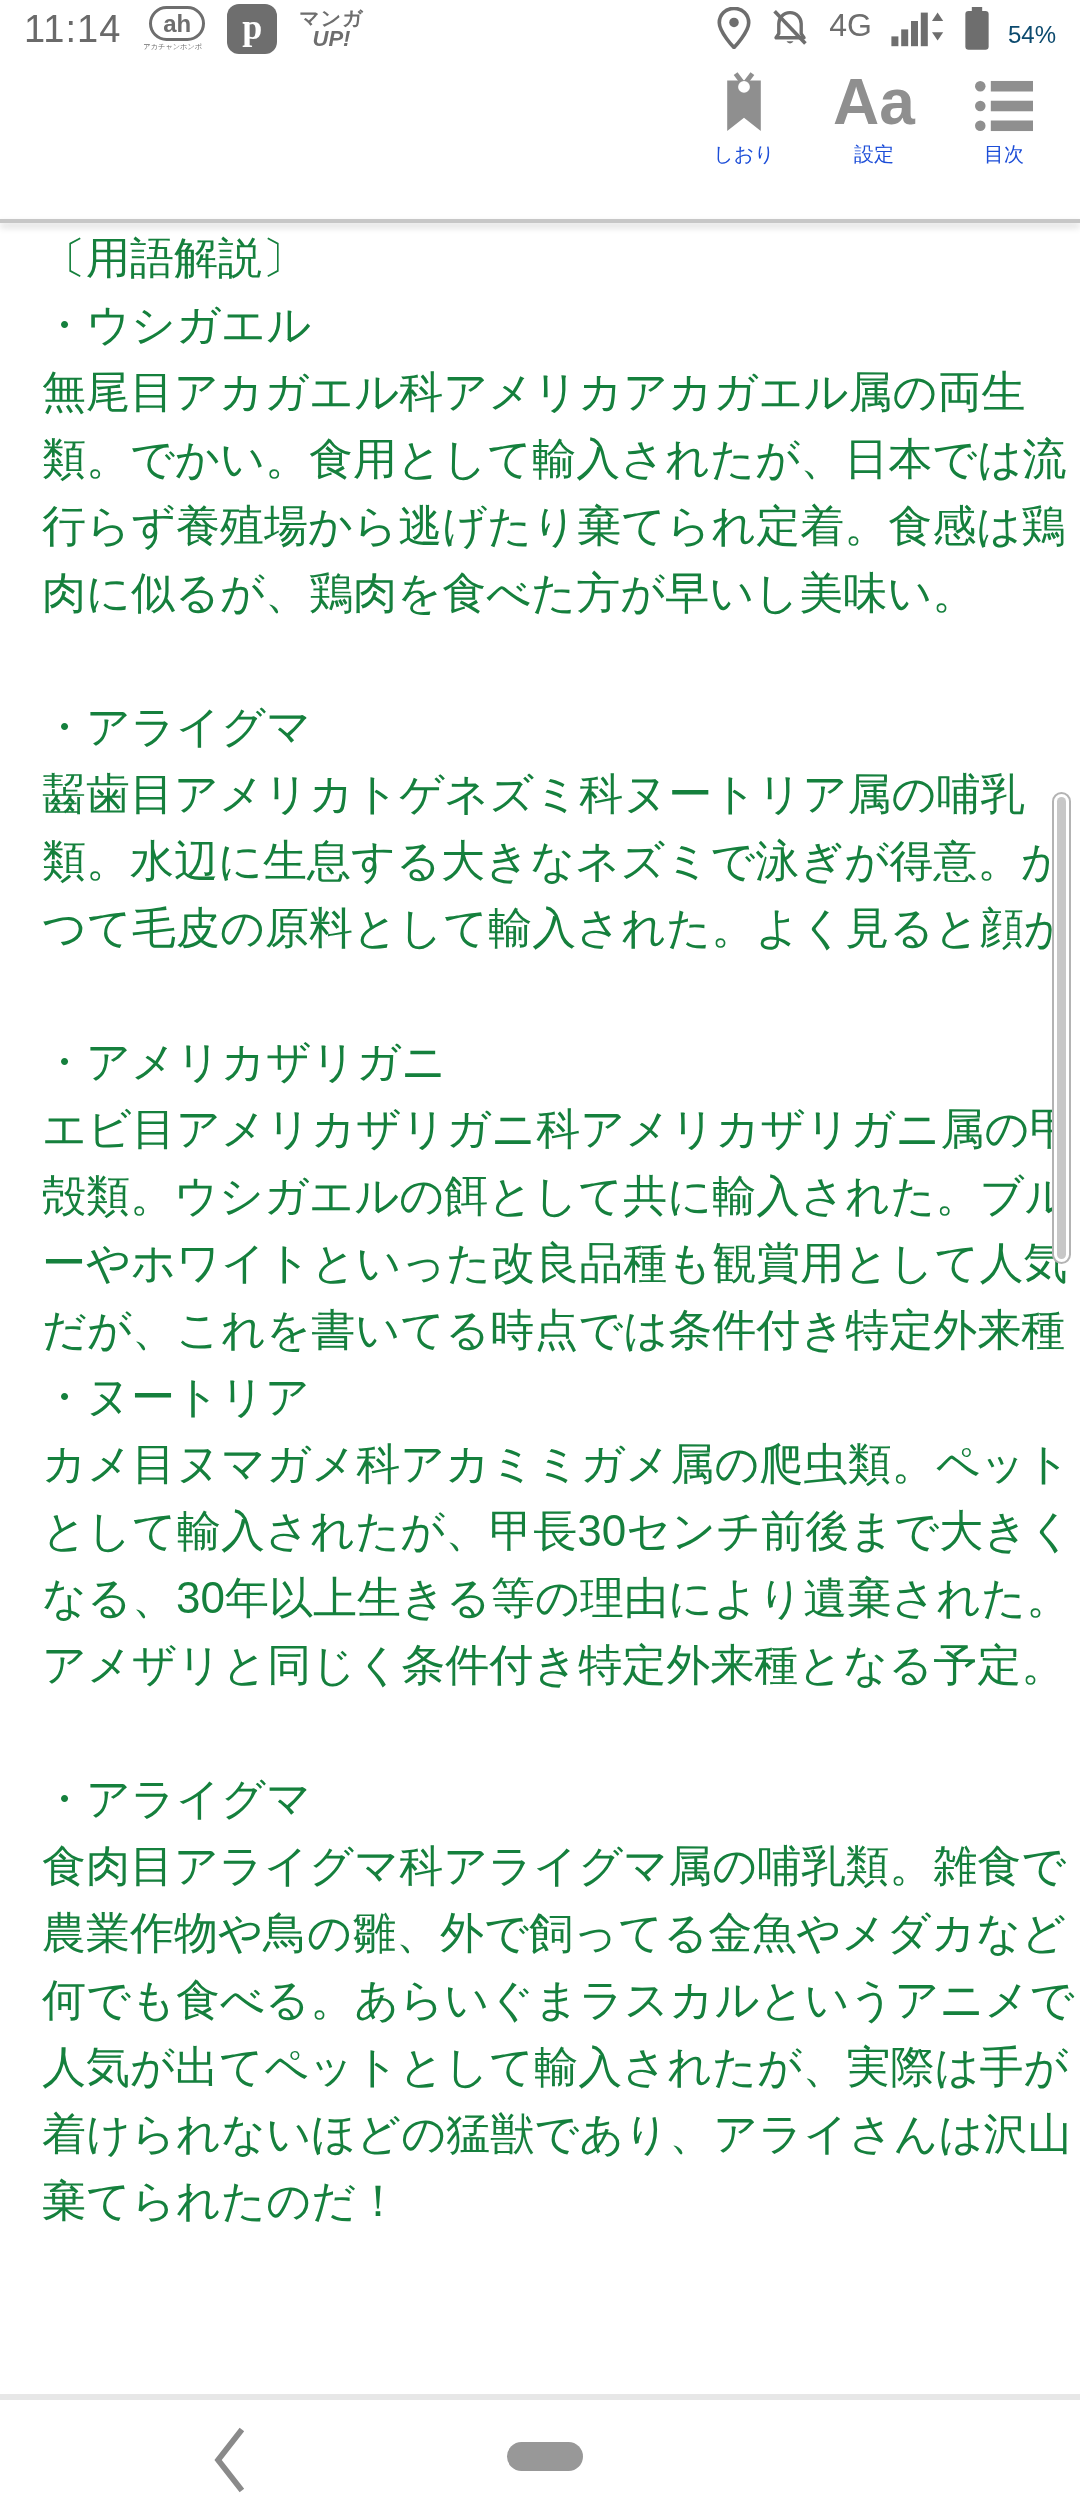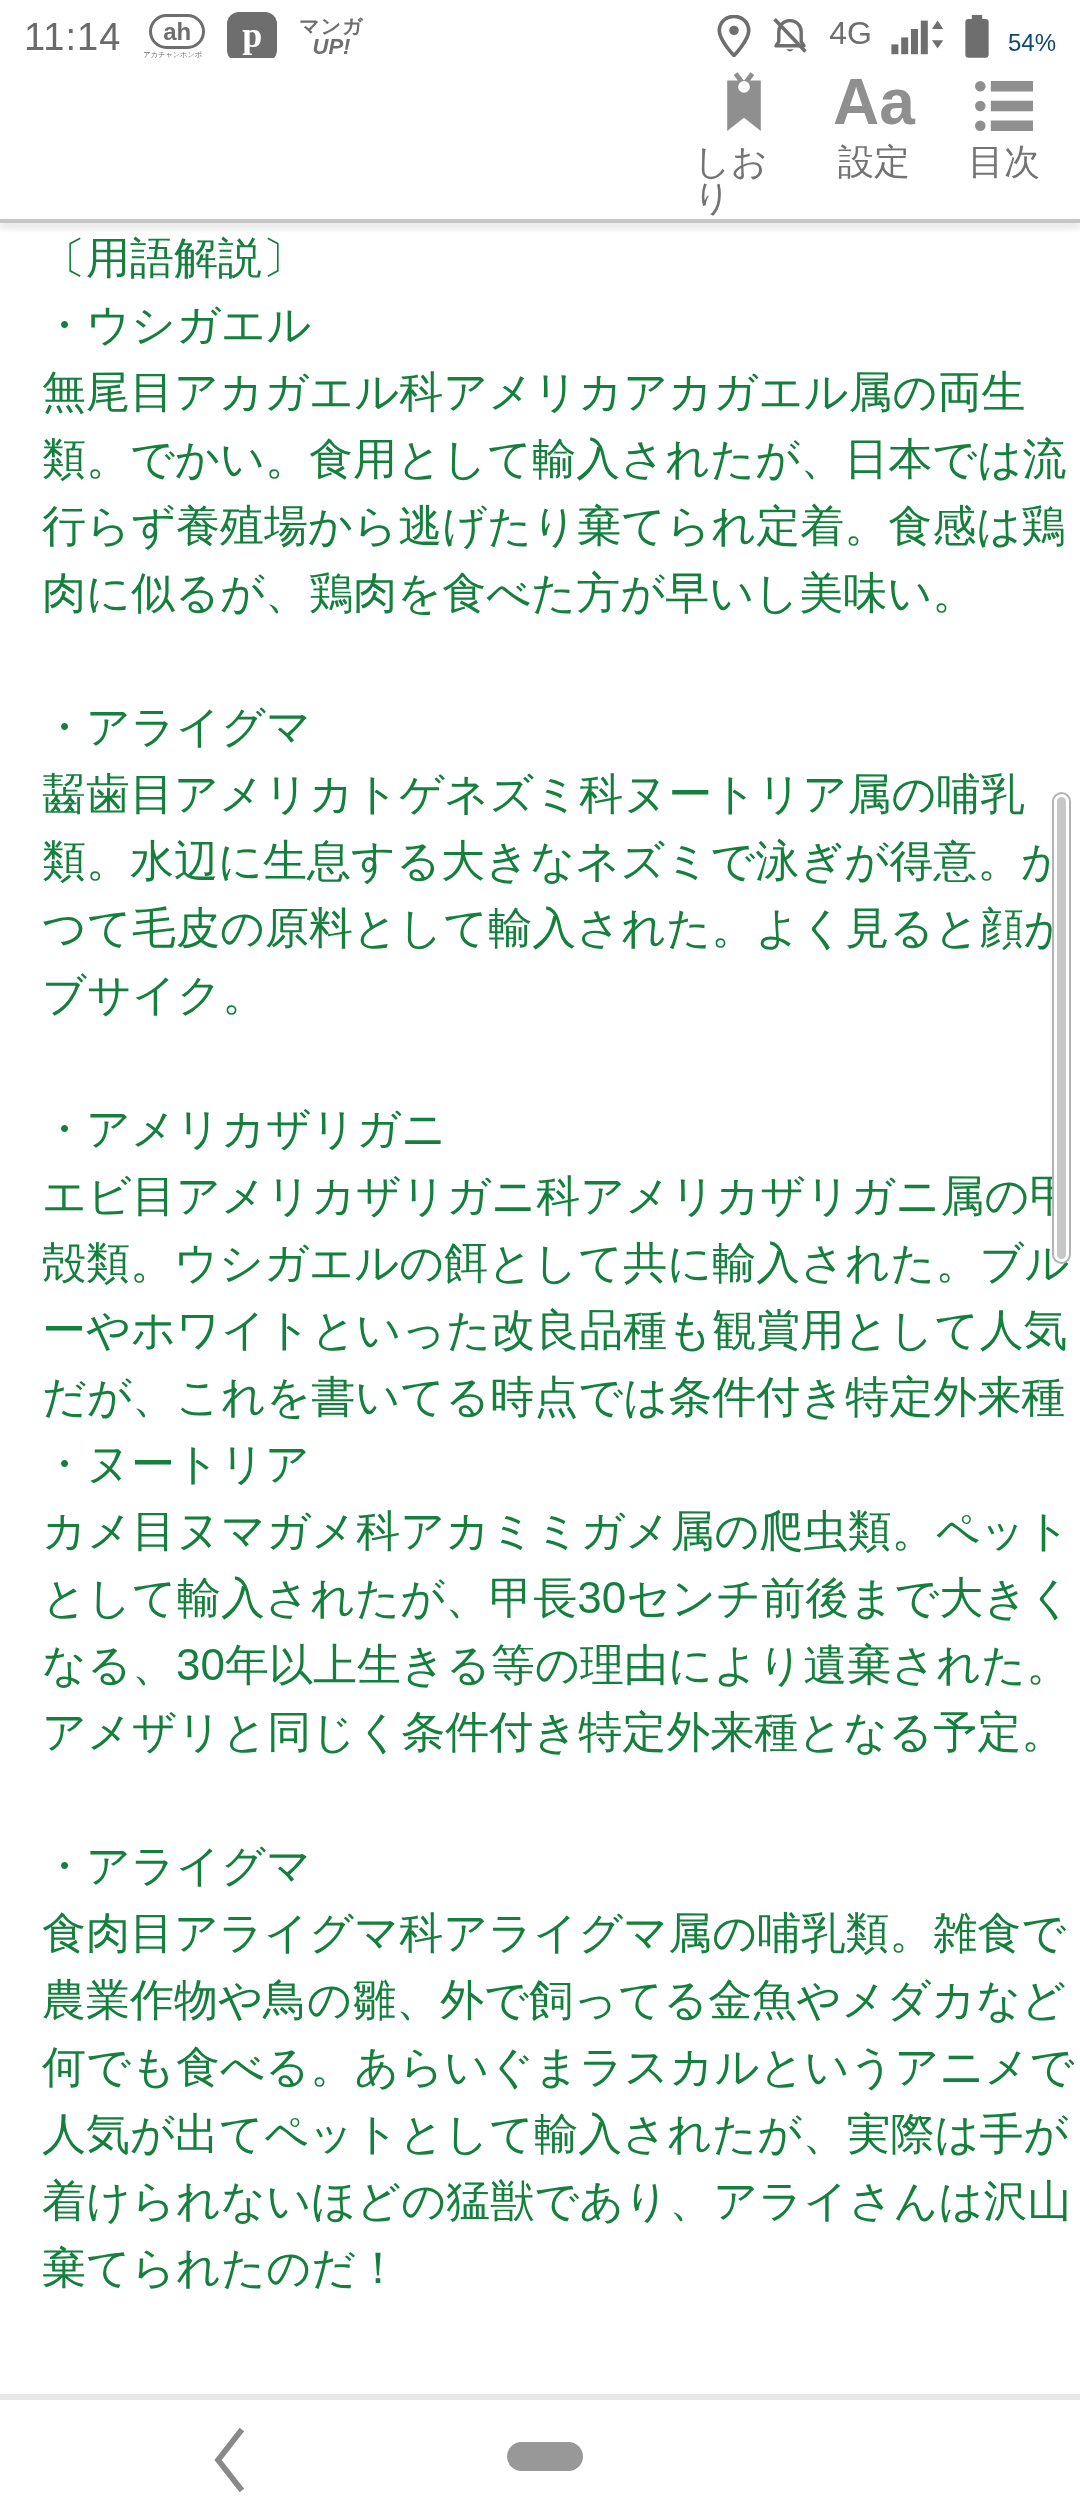--- a/index.html
+++ b/index.html
@@ -3,21 +3,21 @@
 <meta charset="utf-8">
 <style>
   html,body{margin:0;padding:0;background:#ffffff;}
   *{box-sizing:border-box;}
   .screen{
     position:relative;width:1080px;height:2520px;background:#ffffff;overflow:hidden;
     font-family:"Liberation Sans",sans-serif;
   }
   
   .status-bar{
-    position:absolute;top:8px;left:0;width:1080px;height:58px;
+    position:absolute;top:0;left:0;width:1080px;height:58px;
     display:flex;align-items:center;justify-content:space-between;
     padding:0 24px;color:#6e6e6e;
   }
   .sb-left{display:flex;align-items:center;gap:22px;}
   .sb-time{font-size:38px;font-weight:400;letter-spacing:1px;color:#6a6a6a;}
   .ah-badge{width:62px;height:46px;position:relative;display:flex;flex-direction:column;align-items:flex-end;}
   .ah-circle{width:56px;height:36px;border:3px solid #6e6e6e;border-radius:18px;display:flex;align-items:center;justify-content:center;font-weight:bold;font-size:24px;color:#6e6e6e;line-height:1;background:#fff;}
   .ah-sub{font-size:8px;color:#6e6e6e;letter-spacing:0;white-space:nowrap;transform:scale(.9);}
   .p-badge{width:50px;height:50px;border-radius:12px;background:#6e6e6e;color:#ffffff;display:flex;align-items:center;justify-content:center;font-size:36px;font-weight:bold;font-family:"Liberation Serif",serif;line-height:1;padding-bottom:4px;}
   .mangaup{display:flex;flex-direction:column;align-items:center;line-height:1;color:#6e6e6e;font-weight:bold;}
@@ -28,21 +28,21 @@
   .sb-batt-pct{font-size:24px;color:#0c4a6e;margin-top:14px;}
   .sb-icon{display:block;}
   
   .toolbar{
     position:absolute;top:58px;left:0;width:1080px;height:164px;
     display:flex;align-items:flex-start;justify-content:flex-end;
     gap:30px;padding:14px 26px 0 0;background:#ffffff;
   }
   .tb-btn{width:100px;display:flex;flex-direction:column;align-items:center;gap:10px;}
   .tb-icon{height:62px;display:flex;align-items:flex-end;justify-content:center;}
-  .tb-label{font-size:36px;color:#737373;line-height:1;}
+  .tb-label{font-size:20px;color:#1d4ed8;line-height:1;}
   .aa-text{font-size:64px;font-weight:bold;color:#8f8f8f;line-height:1;}
   .header-divider{
     position:absolute;top:219px;left:0;width:1080px;height:4px;background:#c7c7c7;
     box-shadow:0 4px 7px rgba(0,0,0,0.18);
   }
   
   .content{
     position:absolute;top:226px;left:42px;width:1000px;
     color:#15803d;
   }
@@ -151,21 +151,20 @@
         <div class="line">・ウシガエル</div>
         <div class="line">無尾目アカガエル科アメリカアカガエル属の両生</div>
         <div class="line">類。でかい。食用として輸入されたが、日本では流</div>
         <div class="line">行らず養殖場から逃げたり棄てられ定着。食感は鶏</div>
         <div class="line">肉に似るが、鶏肉を食べた方が早いし美味い。</div>
         <div class="line">&nbsp;</div>
         <div class="line">・アライグマ</div>
         <div class="line">齧歯目アメリカトゲネズミ科ヌートリア属の哺乳</div>
         <div class="line">類。水辺に生息する大きなネズミで泳ぎが得意。か</div>
         <div class="line">つて毛皮の原料として輸入された。よく見ると顔が</div>
-        <div class="line">ブサイク。</div>
         <div class="line">&nbsp;</div>
         <div class="line">・アメリカザリガニ</div>
         <div class="line">エビ目アメリカザリガニ科アメリカザリガニ属の甲</div>
         <div class="line">殻類。ウシガエルの餌として共に輸入された。ブル</div>
         <div class="line">ーやホワイトといった改良品種も観賞用として人気</div>
         <div class="line">だが、これを書いてる時点では条件付き特定外来種</div>
         <div class="line">・ヌートリア</div>
         <div class="line">カメ目ヌマガメ科アカミミガメ属の爬虫類。ペット</div>
         <div class="line">として輸入されたが、甲長30センチ前後まで大きく</div>
         <div class="line">なる、30年以上生きる等の理由により遺棄された。</div>

